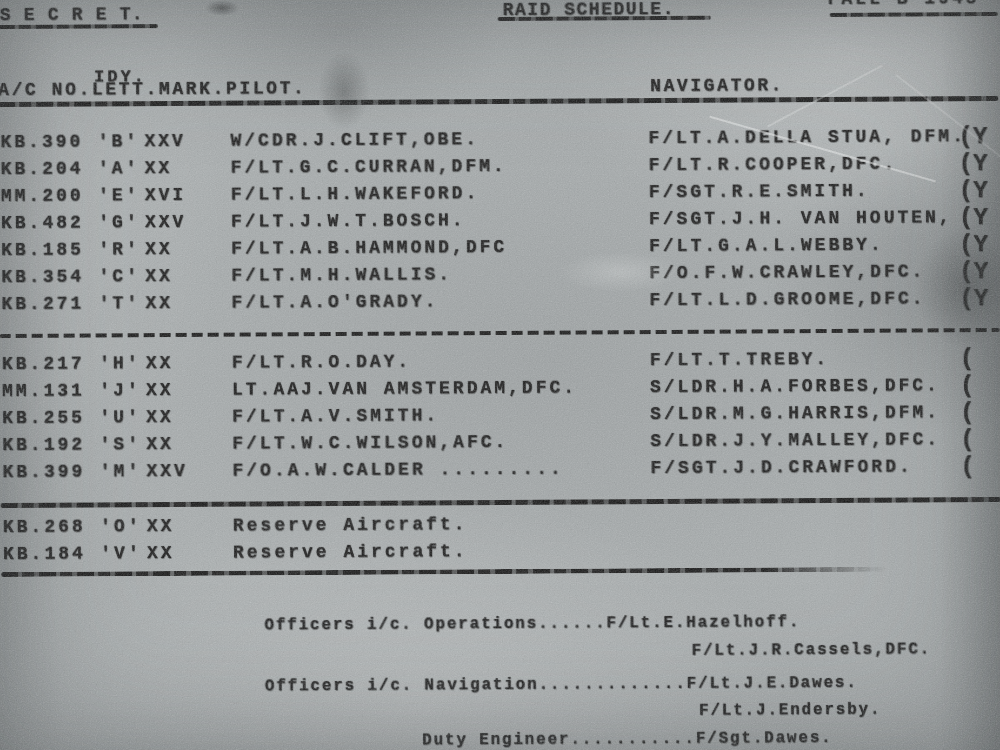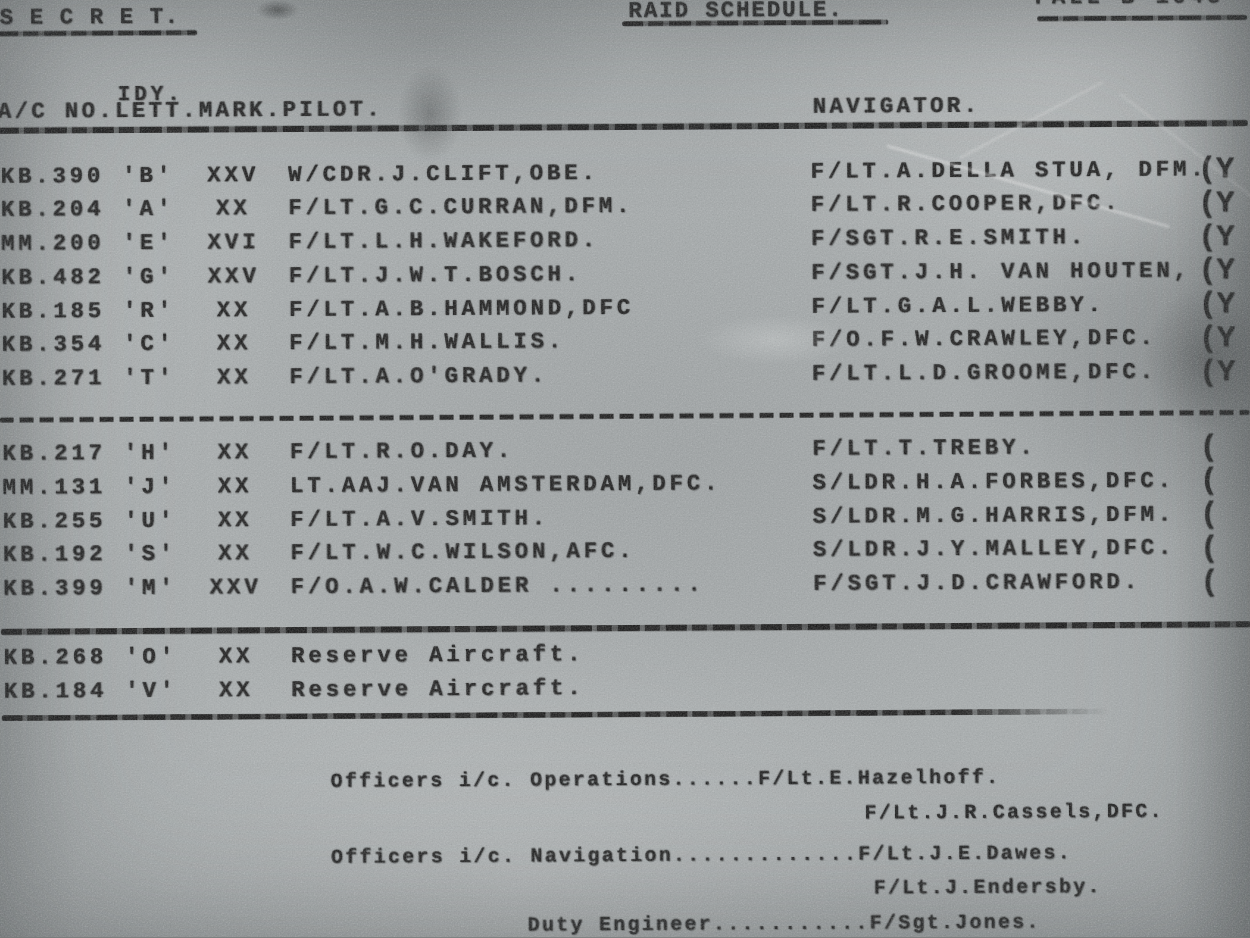--- a/index.html
+++ b/index.html
@@ -28,21 +28,21 @@
     background-image:repeating-linear-gradient(90deg,#151515 0 17px, rgba(21,21,21,.5) 17px 21px, #1c1c1c 21px 33px, rgba(28,28,28,.62) 33px 38px);}
   .rule-thin{height:4px;}
   .rule-dashed{height:4px;background-image:repeating-linear-gradient(90deg,#181818 0 11px, rgba(0,0,0,0) 11px 16px);}
   .rule-fade{-webkit-mask-image:linear-gradient(90deg,#000 86%,transparent);mask-image:linear-gradient(90deg,#000 86%,transparent);}
   .datefrag-clip{position:absolute;top:0;right:0;width:170px;height:14px;overflow:hidden;}
   .datefrag-clip span{position:relative;top:-9px;display:inline-block;font-size:18px;letter-spacing:3px;}
   .sec{position:absolute;left:0;width:100%;}
   .row{display:grid;grid-template-columns:94px 52px 84px 420px 1fr;height:27px;align-items:center;}
   .c-ac{padding-left:2px;}
   .c-letter{text-align:center;}
-  .c-mark{text-align:center;}
+  .c-mark{text-align:left;}
   .c-pilot{padding-left:2px;}
   .edge{position:absolute;left:960px;width:60px;font-size:24px;line-height:27px;}
   .edge span{display:block;height:27px;}
   .officer-line{position:absolute;font-size:16px;letter-spacing:1.8px;white-space:nowrap;}
   .blotch{position:absolute;border-radius:50%;pointer-events:none;}
   .scratch{position:absolute;background:rgba(238,241,241,.55);filter:blur(.7px);pointer-events:none;}
 </style>
 </head>
 <body>
 
@@ -203,21 +203,21 @@
     <div class="officer-line ink" style="left:690px;top:643px;">
       <span>F/Lt.J.R.Cassels,DFC.</span>
     </div>
     <div class="officer-line ink" style="left:263px;top:676px;">
       <span>Officers i/c. Navigation.............</span><span>F/Lt.J.E.Dawes.</span>
     </div>
     <div class="officer-line ink" style="left:697px;top:703px;">
       <span>F/Lt.J.Endersby.</span>
     </div>
     <div class="officer-line ink" style="left:420px;top:731px;">
-      <span>Duty Engineer...........</span><span>F/Sgt.Jones.</span>
+      <span>Duty Engineer...........</span><span>F/Sgt.Dawes.</span>
     </div>
 
   </div>
 
   <div class="blotch" style="left:205px;top:0;width:34px;height:16px;background:radial-gradient(closest-side,rgba(30,32,33,.55),transparent);"></div>
   <div class="blotch" style="left:318px;top:52px;width:52px;height:78px;background:radial-gradient(closest-side,rgba(58,61,62,.42),transparent);"></div>
   <div class="blotch" style="left:915px;top:228px;width:100px;height:120px;background:radial-gradient(closest-side,rgba(52,55,56,.38),transparent);"></div>
   <div class="blotch" style="left:560px;top:252px;width:120px;height:40px;background:radial-gradient(closest-side,rgba(230,233,233,.30),transparent);"></div>
   <div class="scratch" style="left:705px;top:148px;width:235px;height:2px;transform:rotate(16deg);"></div>
   <div class="scratch" style="left:760px;top:95px;width:130px;height:2px;transform:rotate(-28deg);opacity:.6;"></div>

